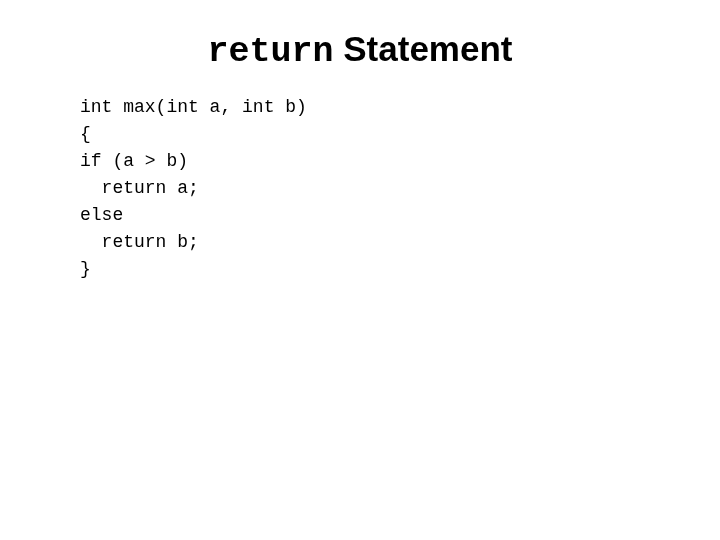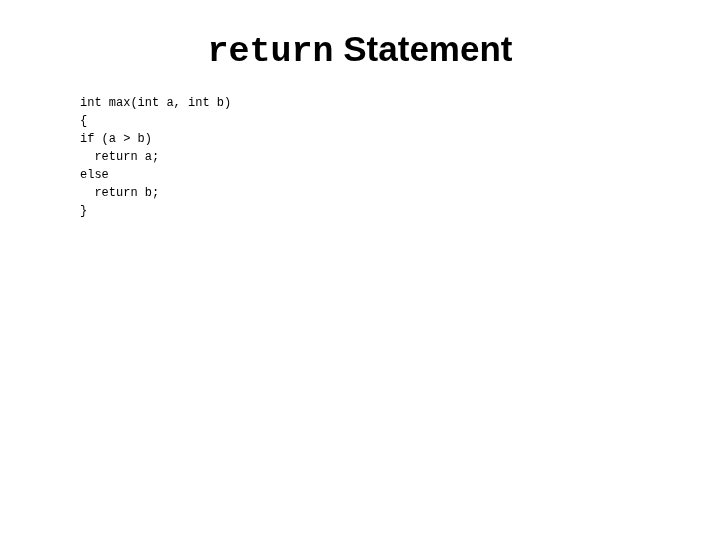--- a/index.html
+++ b/index.html
@@ -35,21 +35,21 @@
     line-height: 1.3;
     margin: 0 0 10px 0;
     padding-left: 0;
   }
   .bullet-line .bullet {
     display: inline-block;
     width: 16px;
   }
   .code-block {
     font-family: "Courier New", Courier, monospace;
-    font-size: 12px;
+    font-size: 18px;
     line-height: 1.5;
     white-space: pre;
     margin-left: 56px;
     margin-top: 6px;
   }
 </style>
 </head>
 <body>
 
 <div class="slide">

